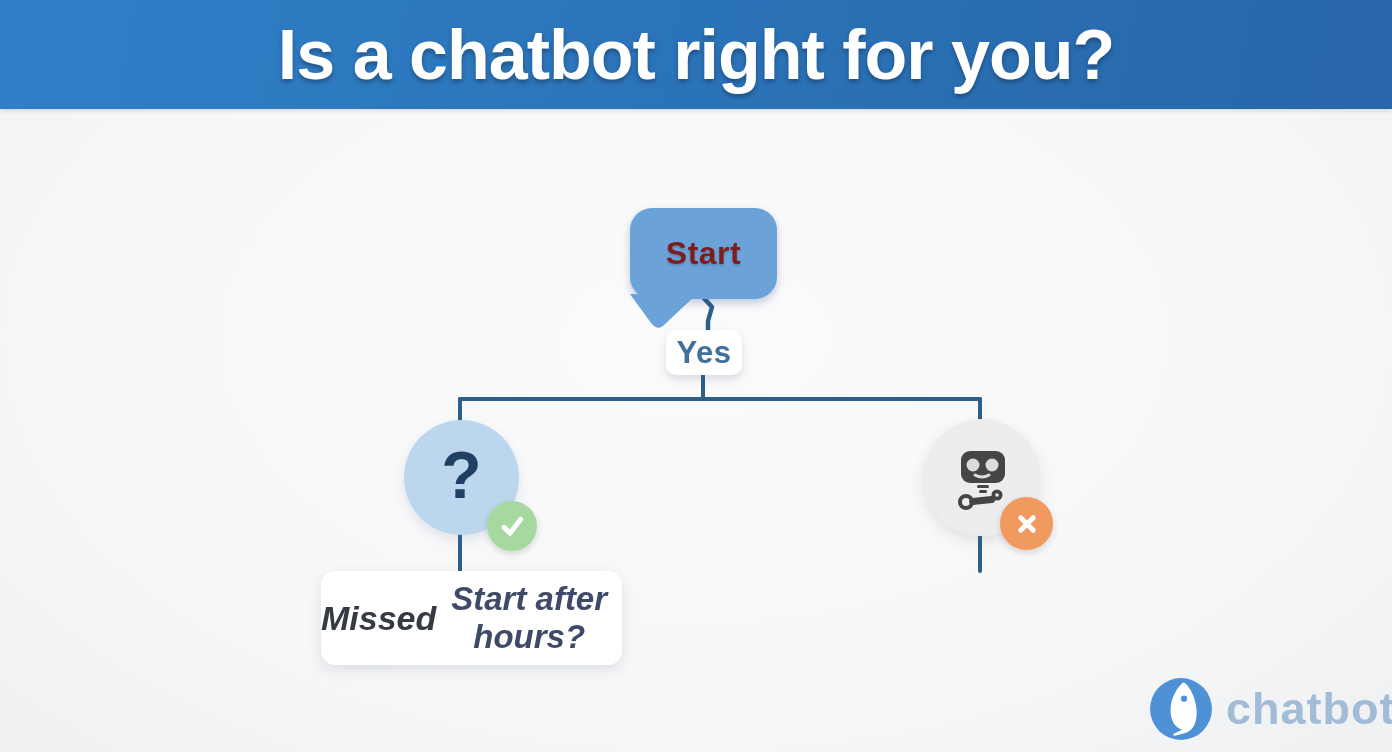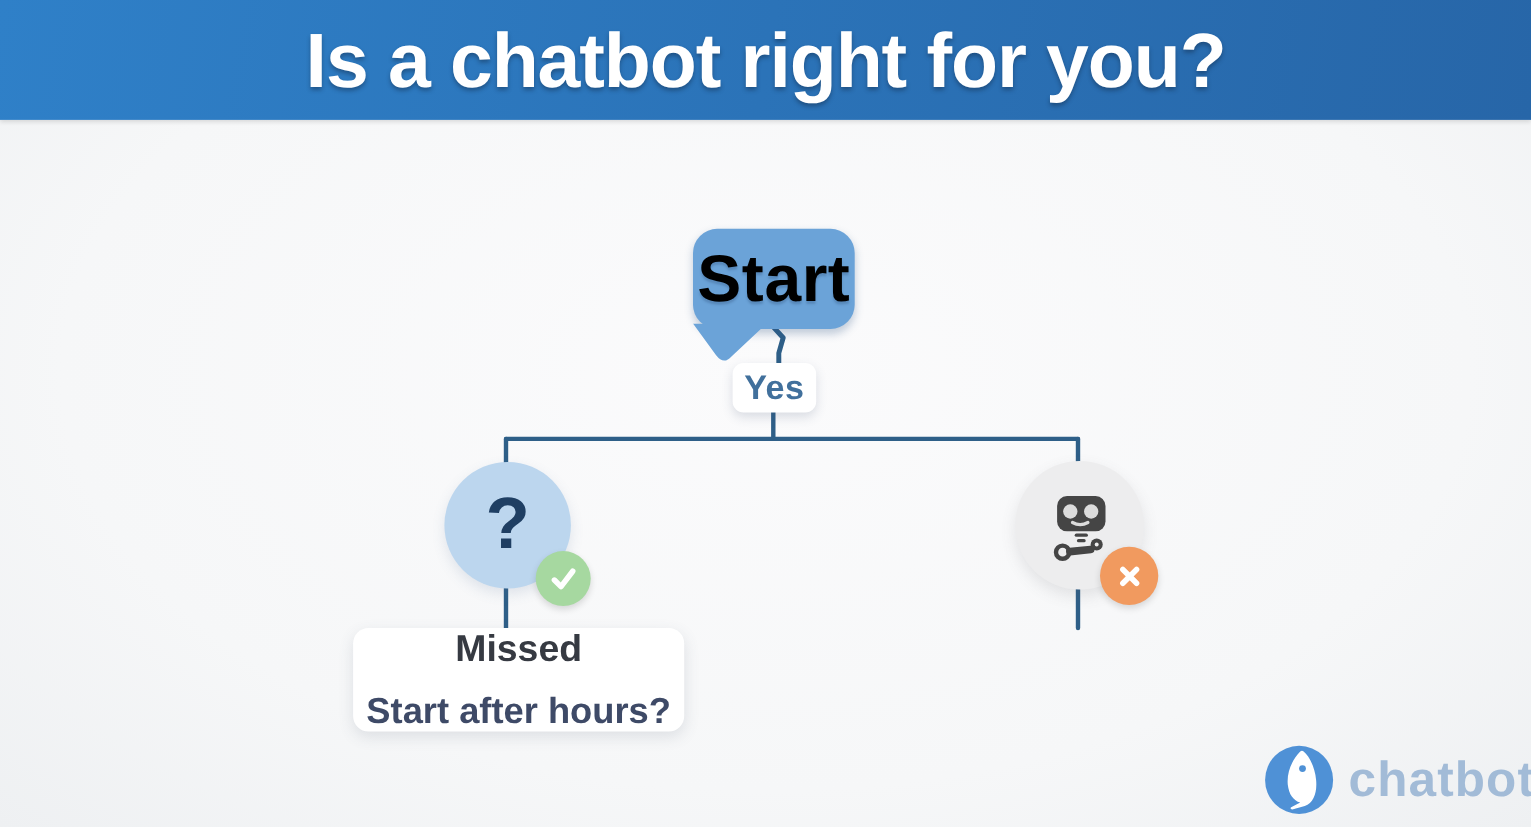--- a/index.html
+++ b/index.html
@@ -24,21 +24,21 @@
   .line{position:absolute;background:var(--connector);border-radius:2px;}
   
   .start-bubble{
     position:absolute;left:630px;top:208px;width:147px;height:91px;
     background:var(--bubble-blue);border-radius:22px;
     display:flex;align-items:center;justify-content:center;
     box-shadow:0 4px 8px rgba(40,80,130,.28);
     z-index:4;
   }
   .start-bubble span{
-    color:#000000;font-size:60px;font-weight:bold;letter-spacing:.5px;
+    color:#7f1d1d;font-size:32px;font-weight:bold;letter-spacing:.5px;
     text-shadow:0 2px 2px rgba(30,60,100,.25);
   }
   .bubble-tail{position:absolute;left:628px;top:294px;z-index:4;}
   
   .yes-box{
     position:absolute;left:666px;top:330px;width:76px;height:45px;
     background:var(--card-bg);border-radius:10px;
     display:flex;align-items:center;justify-content:center;
     box-shadow:0 4px 10px rgba(60,80,110,.18);
     z-index:5;
@@ -65,22 +65,22 @@
   .badge{
     position:absolute;border-radius:50%;display:flex;align-items:center;justify-content:center;
     z-index:6;box-shadow:0 3px 7px rgba(0,0,0,.14);
   }
   .badge.check{left:487px;top:501px;width:50px;height:50px;background:var(--check-green);}
   .badge.cross{left:1000px;top:497px;width:53px;height:53px;background:var(--cross-orange);}
   
   .card{
     position:absolute;background:var(--card-bg);border-radius:14px;
     box-shadow:0 5px 14px rgba(70,85,105,.14);
-    display:flex;flex-direction:column;align-items:center;justify-content:space-between;
-    z-index:5;text-align:center;
+    display:flex;flex-direction:row;align-items:center;justify-content:flex-start;
+    z-index:5;text-align:center;font-style:italic;
   }
   .card.left{left:321px;top:571px;width:301px;height:94px;}
   .card.left .l1{color:var(--missed-text);font-size:34px;font-weight:bold;line-height:38px;}
   .card.left .l2{color:var(--leads-text);font-size:33px;font-weight:bold;line-height:38px;}
   .card.right{left:837px;top:571px;width:286px;height:92px;}
   .card.right .l1{color:var(--use-chatbot-text);font-size:37px;font-weight:normal;letter-spacing:1px;}
   
   .brand{
     position:absolute;left:1148px;top:676px;display:flex;align-items:center;gap:12px;z-index:5;
   }

